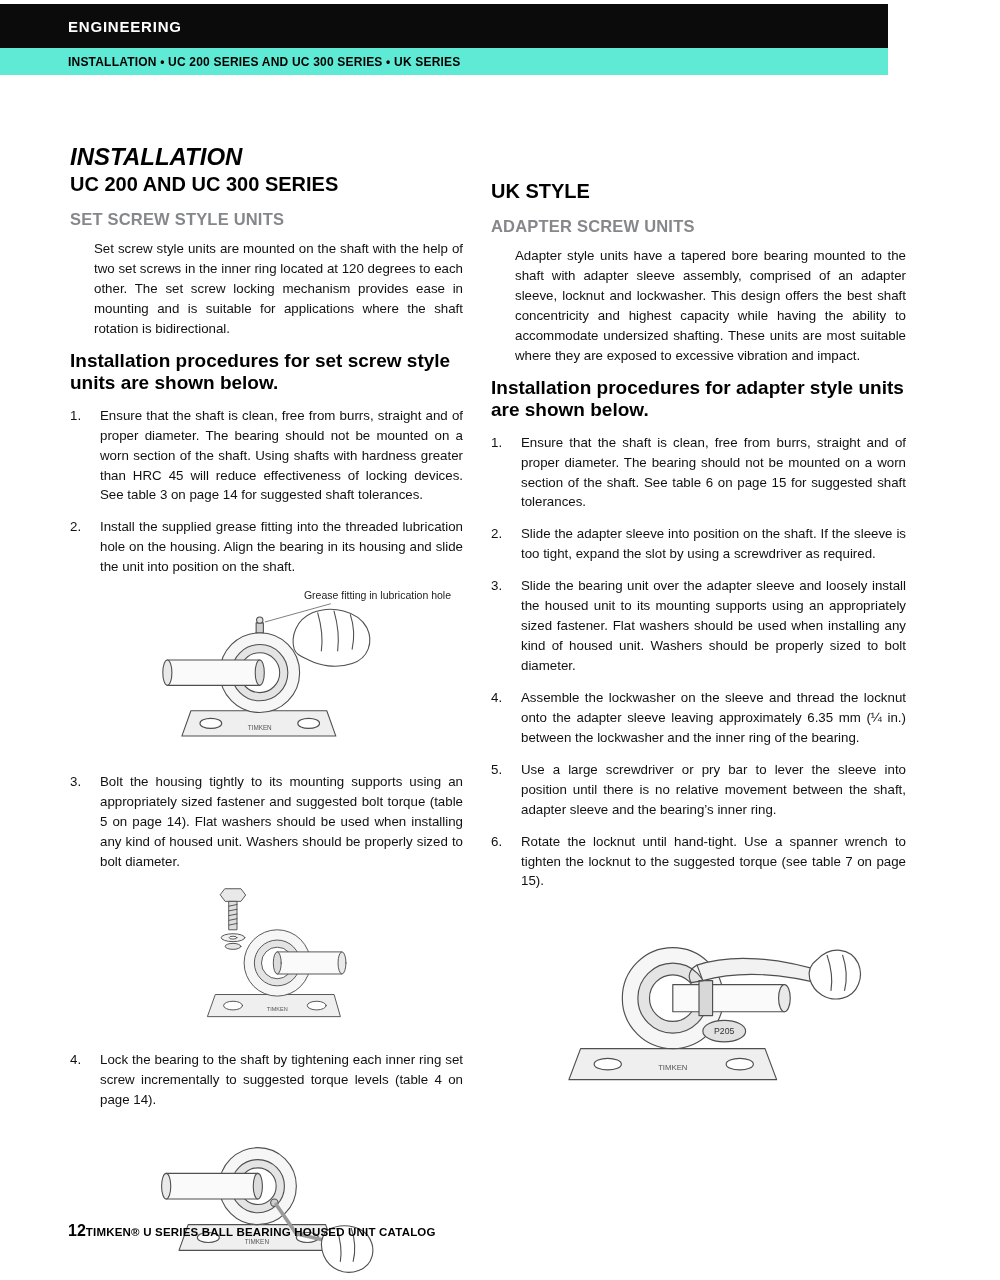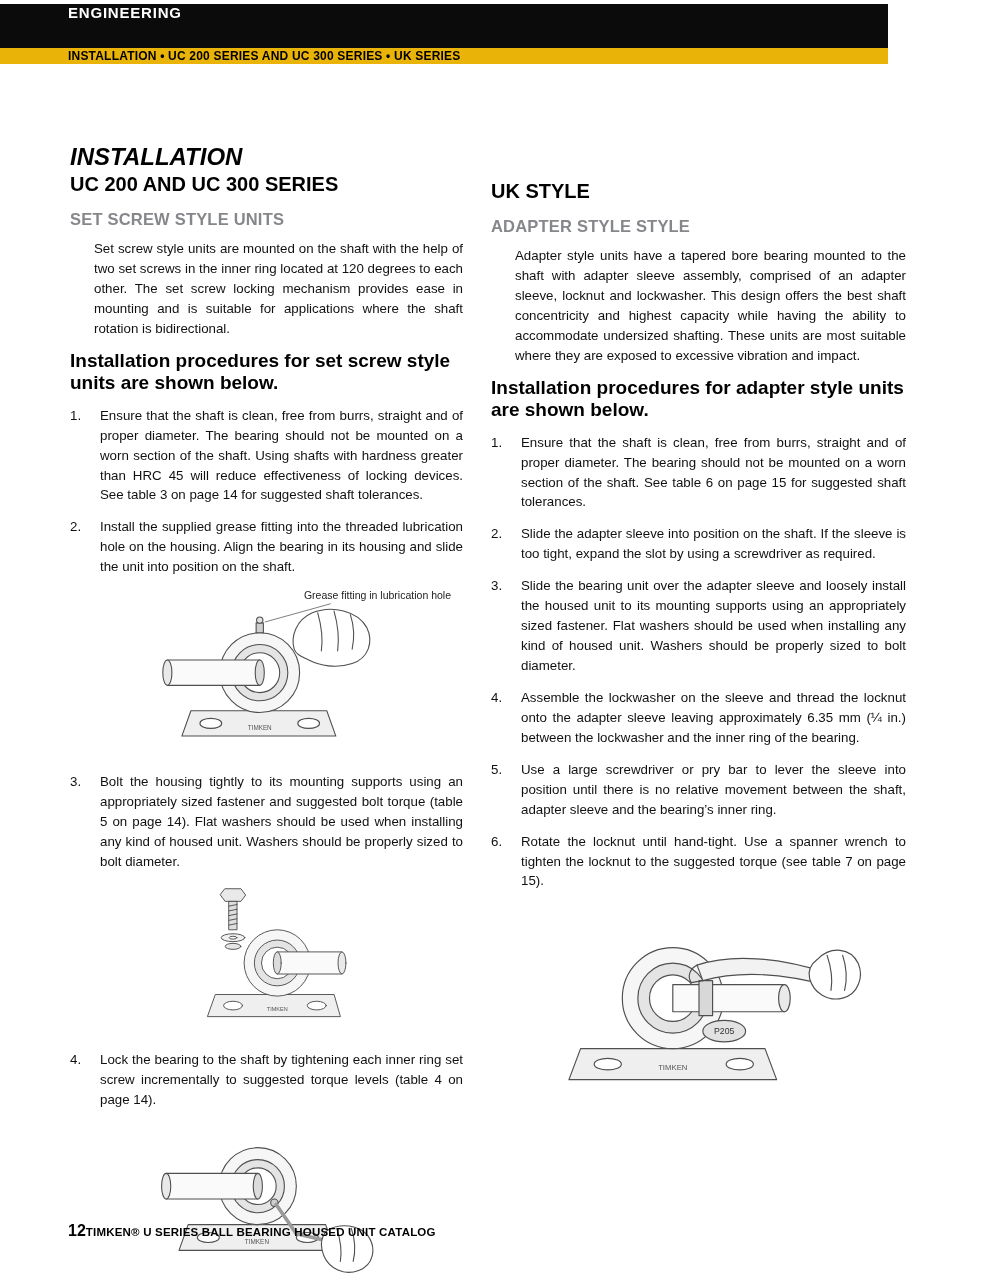--- a/index.html
+++ b/index.html
@@ -6,27 +6,27 @@
   html,body { background:#fff; }
   body {
     width:1000px; height:1280px;
     font-family:"Liberation Sans", sans-serif;
     color:#111;
   }
   .page { position:relative; width:1000px; height:1280px; background:#fff; overflow:hidden; }
 
   .topbar {
     position:absolute; left:0; top:4px; width:888px; height:44px;
-    background:#0b0b0b; display:flex; padding-left:68px;
+    background:#0b0b0b; display:flex; align-items:center; padding-left:68px;
   }
   .topbar .hdr { color:#fff; font-weight:bold; font-size:15px; letter-spacing:.8px; }
 
   .subbar {
-    position:absolute; left:0; top:48px; width:888px; height:16px;
-    background:#eab308; display:flex; align-items:center; padding-left:68px;
+    position:absolute; left:0; top:48px; width:888px; height:27px;
+    background:#5eead4; display:flex; align-items:center; padding-left:68px;
   }
   .subbar .sub { font-size:12px; font-weight:bold; letter-spacing:.2px; color:#000; }
 
   .content {
     position:absolute; left:70px; top:142px; width:836px;
     display:flex; gap:28px;
   }
   .col-left  { width:393px; }
   .col-right { width:415px; padding-top:37px; }
 
@@ -162,21 +162,21 @@
             <path d="M196,116 C200,128 202,140 200,152"></path>
             <path d="M212,116 C216,128 217,140 214,152"></path>
           </g>
           <text x="109" y="133" font-size="7" text-anchor="middle" fill="#555">TIMKEN</text>
         </svg>
       </div>
     </section>
 
     <section class="col-right">
       <h2 class="title">UK STYLE</h2>
-      <h3 class="section">ADAPTER STYLE STYLE</h3>
+      <h3 class="section">ADAPTER SCREW UNITS</h3>
 
       <p class="intro">Adapter style units have a tapered bore bearing mounted to the shaft with adapter sleeve assembly, comprised of an adapter sleeve, locknut and lockwasher. This design offers the best shaft concentricity and highest capacity while having the ability to accommodate undersized shafting. These units are most suitable where they are exposed to excessive vibration and impact.</p>
       <p class="lead">Installation procedures for adapter style units are shown below.</p>
 
       <div class="step">
         <span class="num">1.</span>
         <p class="step-text">Ensure that the shaft is clean, free from burrs, straight and of proper diameter. The bearing should not be mounted on a worn section of the shaft. See table 6 on page 15 for suggested shaft tolerances.</p>
       </div>
       <div class="step">
         <span class="num">2.</span>

